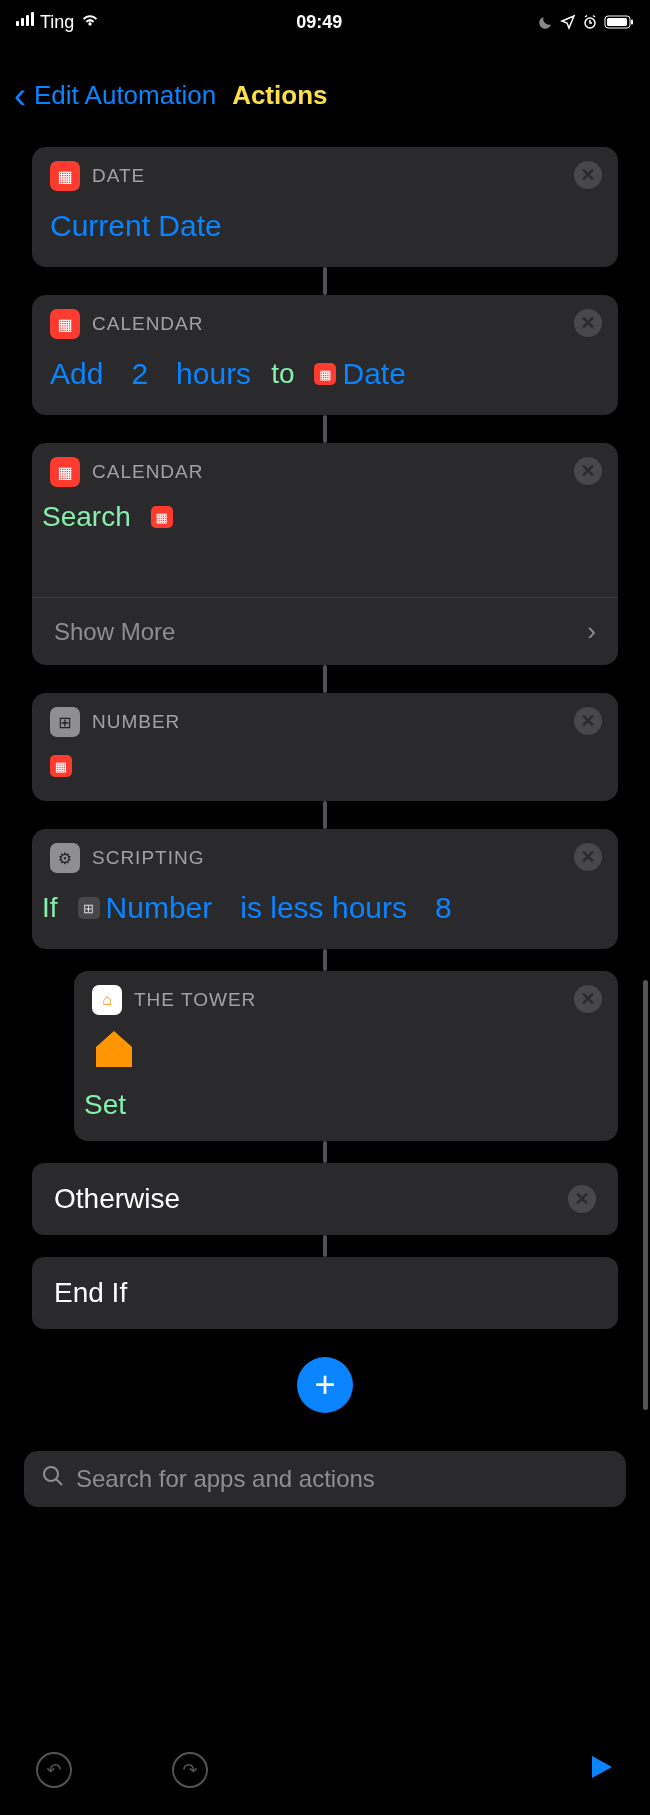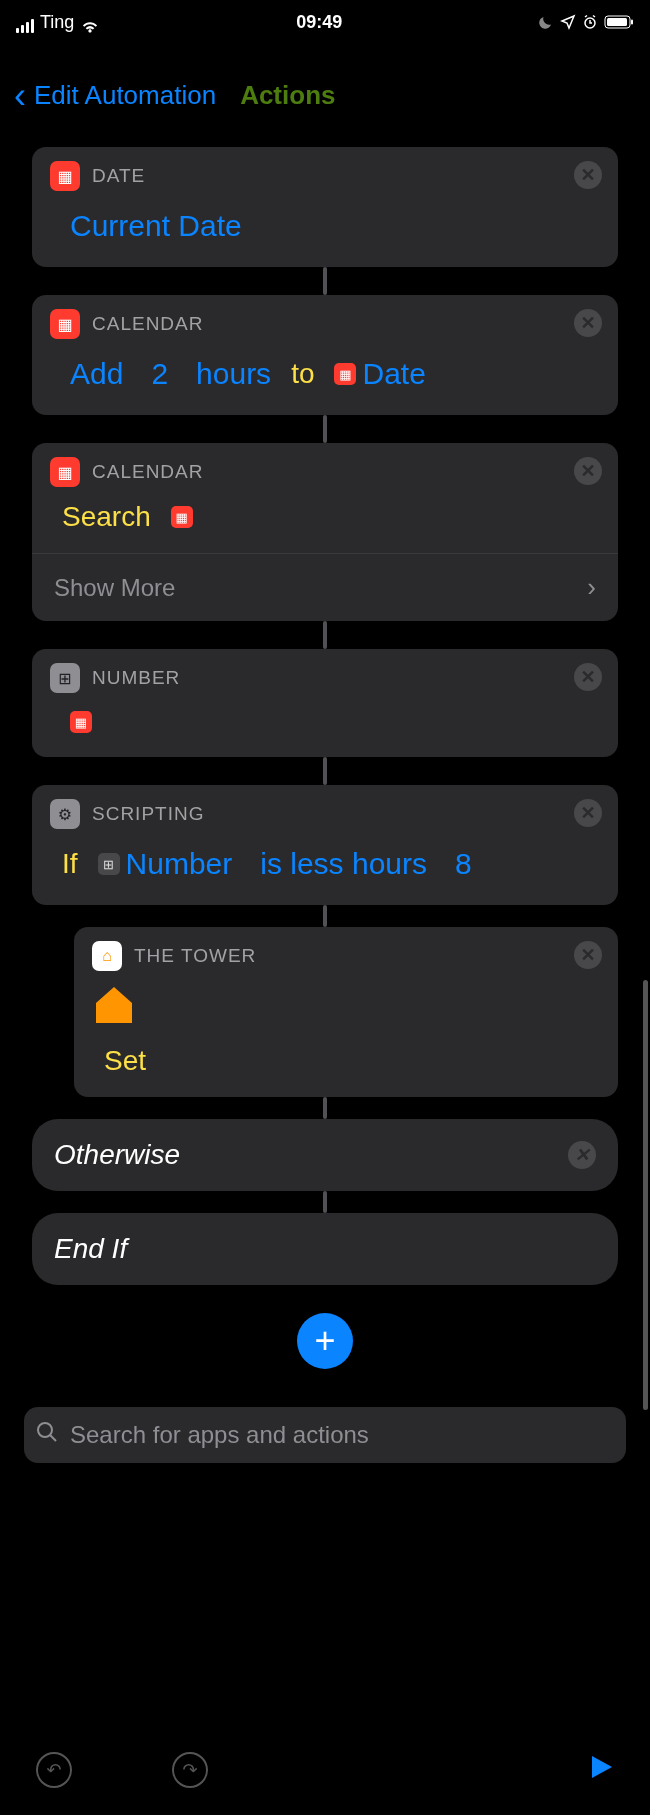--- a/index.html
+++ b/index.html
@@ -1,67 +1,67 @@
 <!DOCTYPE html>
 <html><head>
 <meta charset="utf-8">
 <style>
 * { margin: 0; padding: 0; box-sizing: border-box; font-family: -apple-system, BlinkMacSystemFont, 'Helvetica Neue', sans-serif; }
 body { width: 650px; height: 1815px; background: #000; color: #fff; overflow: hidden; position: relative; }
 
 
 .status-bar { display: flex; justify-content: space-between; align-items: center; padding: 8px 16px 4px; height: 40px; font-size: 18px; font-weight: 500; }
-.status-left { display: flex; align-items: flex-end; gap: 6px; }
+.status-left { display: flex; align-items: flex-start; gap: 6px; }
 .status-right { display: flex; align-items: center; gap: 6px; }
 .signal-bars { display: flex; align-items: flex-end; gap: 2px; }
 .signal-bars span { width: 3px; background: #fff; border-radius: 1px; }
 .signal-bars span:nth-child(1){height:5px}.signal-bars span:nth-child(2){height:8px}.signal-bars span:nth-child(3){height:11px}.signal-bars span:nth-child(4){height:14px}
 .wifi-icon { width: 20px; height: 14px; }
 .status-center { font-weight: 600; }
 
 
 .nav-header { display: flex; align-items: center; padding: 40px 14px 18px; gap: 8px; }
 .back-chevron { color: #0a84ff; font-size: 36px; font-weight: 300; line-height: 0.6; }
 .back-text { color: #0a84ff; font-size: 26px; }
-.title-text { color: #4d7c0f; font-size: 26px; font-weight: 600; margin-left: 16px; }
+.title-text { color: #fde047; font-size: 26px; font-weight: 600; margin-left: 8px; }
 
 
 .canvas { padding: 18px 32px 0; }
 .card { background: #2a2a2c; border-radius: 14px; margin-bottom: 0; position: relative; }
 .card-head { display: flex; align-items: center; padding: 14px 18px 4px; gap: 12px; }
 .card-icon { width: 30px; height: 30px; border-radius: 7px; display: flex; align-items: center; justify-content: center; font-size: 16px; }
 .icon-red { background: #ff3b30; color: #fff; }
 .icon-gray { background: #8e8e93; color: #232326; }
 .icon-white { background: #fff; color: #ff9500; }
 .card-label { color: #a2a2a6; font-size: 19px; letter-spacing: 1px; }
-.card-body { padding: 10px 30px 20px; display: flex; flex-wrap: wrap; align-items: center; gap: 12px; }
-.static-text { color: #fde047; font-size: 28px; }
+.card-body { padding: 10px 10px 20px; display: flex; flex-wrap: wrap; align-items: center; gap: 12px; }
+.static-text { color: #86efac; font-size: 28px; }
 .token { color: #0a84ff; font-size: 30px; font-weight: 500; padding: 4px 8px; border-radius: 8px; display: inline-flex; align-items: center; gap: 6px; }
 .token-small-icon { width: 22px; height: 22px; background: #ff3b30; border-radius: 5px; display: inline-flex; align-items: center; justify-content: center; font-size: 13px; color:#fff;}
 .token-small-icon.calc { background: #48484a; color:#ddd;}
 .delete-btn { position: absolute; top: 14px; right: 16px; width: 28px; height: 28px; background: #48484a; border-radius: 50%; display: flex; align-items: center; justify-content: center; color: #2a2a2c; font-weight: 700; font-size: 18px; }
 
 .connector { width: 4px; height: 28px; background: #515155; margin: 0 auto; border-radius: 2px;}
 .connector-short { height: 22px; }
 
-.show-more { display: flex; align-items:center; justify-content: space-between; padding: 18px 22px; color:#8e8e93; font-size: 24px; border-top: 1px solid #3a3a3c;}
+.show-more { display: flex; align-items:center; justify-content: space-between; padding: 18px 22px; color:#8e8e93; font-size: 24px; border-top: 1px solid #3a3a3c; margin-top: 44px;}
 .chevron-right { color:#8e8e93; font-size: 26px;}
 
 .nested { margin-left: 42px; }
 .home-icon { font-size: 42px; color: #ff9500; padding: 10px 18px 0;}
 
 
-.simple-card { background: #2a2a2c; border-radius: 26px; padding: 20px 22px; display:flex; align-items:center; justify-content: space-between; font-style: italic; }
+.simple-card { background: #2a2a2c; border-radius: 12px; padding: 20px 22px; display:flex; align-items:center; justify-content: space-between; }
 .simple-text { font-size: 28px; color: #fff;}
 
 
 .add-btn { width: 56px; height: 56px; background: #0a84ff; border-radius: 50%; display: flex; align-items: center; justify-content: center; margin: 28px auto 38px; font-size: 36px; color:#fff; font-weight:300;}
 
 
-.search-bar { margin: 0 24px; background: #2a2a2c; border-radius: 14px; padding: 14px 12px; display: flex; align-items:center; gap: 12px; }
+.search-bar { margin: 0 24px; background: #2a2a2c; border-radius: 14px; padding: 14px 18px; display: flex; align-items:center; gap: 12px; }
 .search-icon { color:#8e8e93; font-size: 22px;}
 .search-placeholder { color:#8e8e93; font-size: 24px;}
 
 
 .toolbar { position: absolute; bottom: 0; left:0; right:0; height: 90px; display:flex; align-items:center; justify-content: space-between; padding: 0 36px;}
 .tool-btn { width: 36px; height:36px; border: 2px solid #555; border-radius: 50%; display:flex;align-items:center;justify-content:center; color:#555; font-size:18px;}
 .run-btn { color:#0a84ff; font-size: 30px;}
 
 .scrollbar-ind { position:absolute; right:2px; top:980px; width:5px; height:430px; background:#555; border-radius:3px;}
 </style>

